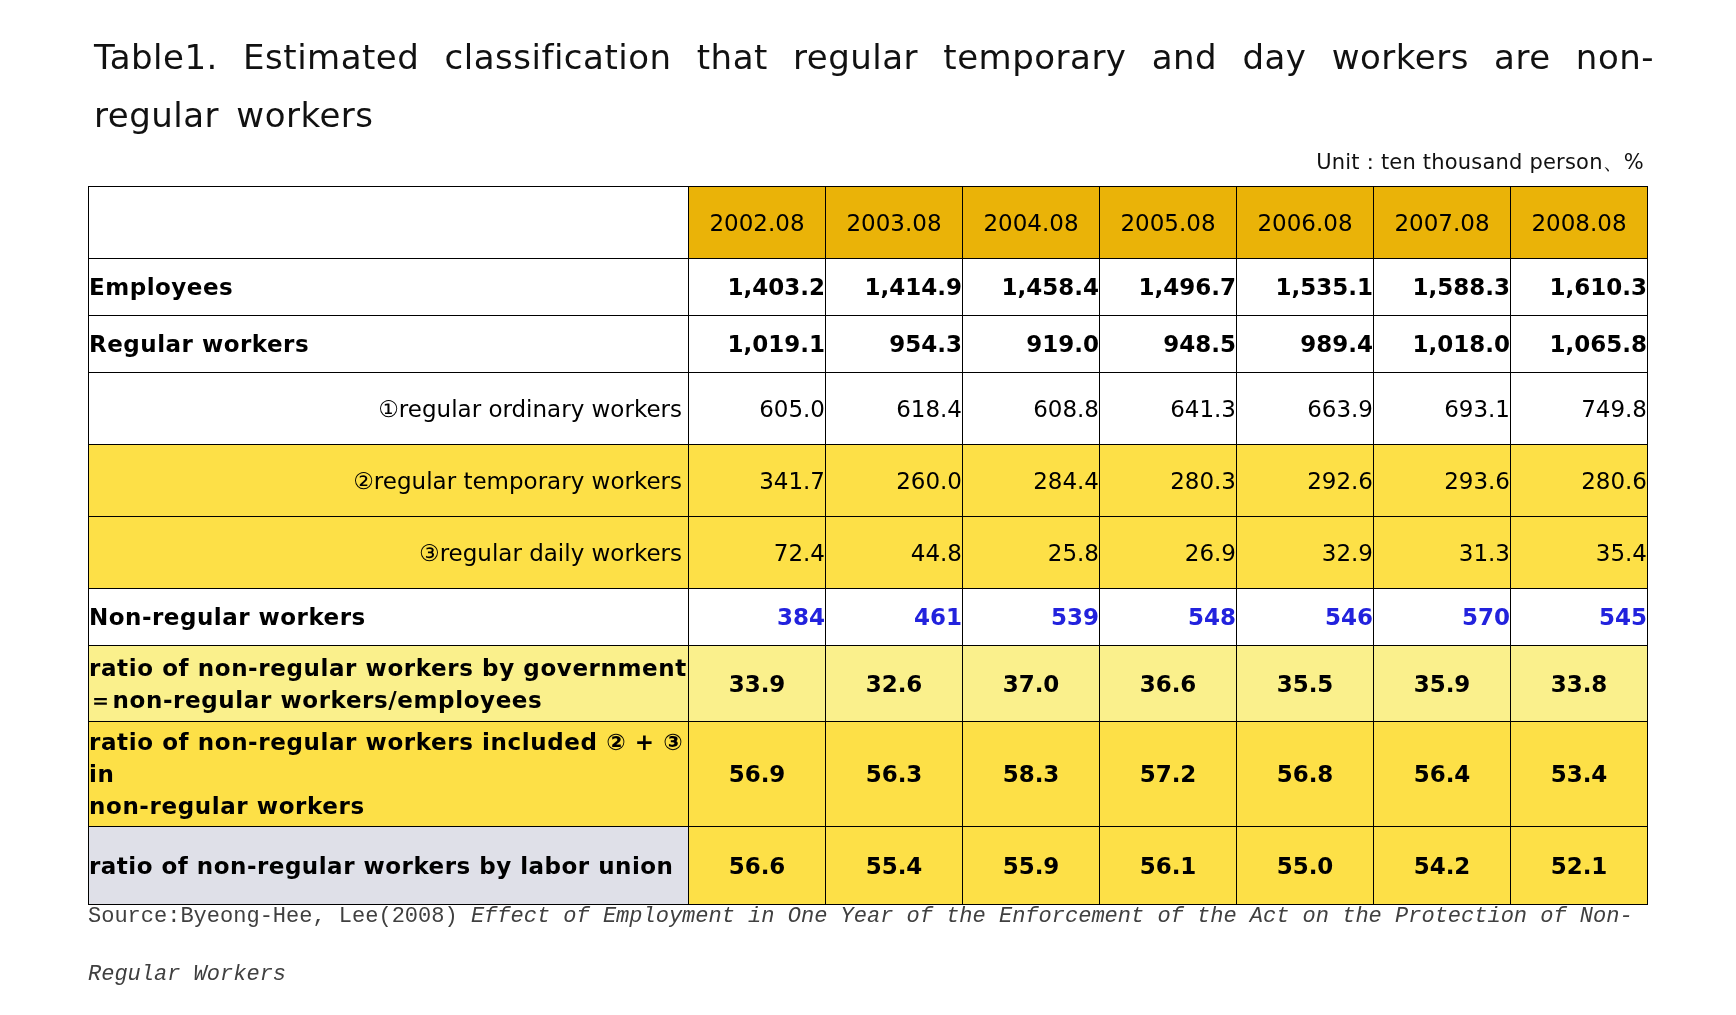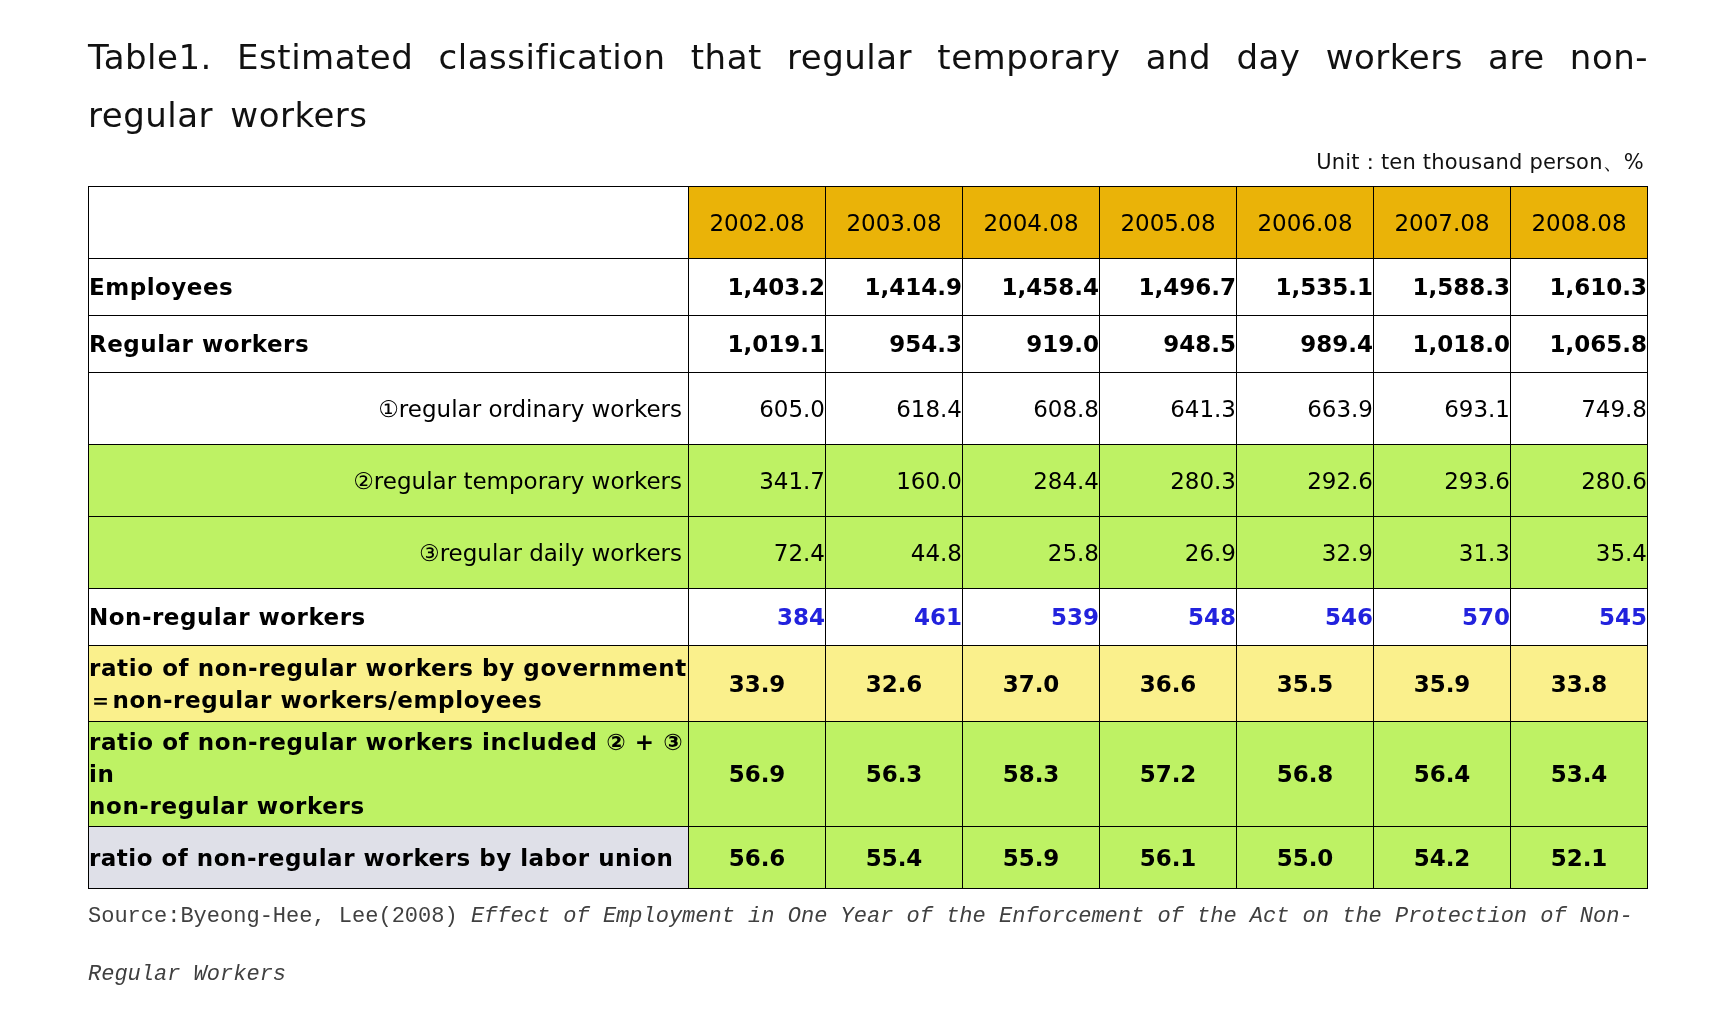--- a/index.html
+++ b/index.html
@@ -19,21 +19,21 @@
     position: relative;
     width: 1736px;
     height: 1015px;
     box-sizing: border-box;
     padding: 0;
   }
 
   
   .title {
     position: absolute;
-    left: 88px;
+    left: 94px;
     top: 28px;
     width: 1560px;
     font-size: 34px;
     line-height: 58px;
     letter-spacing: 0.5px;
     font-family: "DejaVu Sans", sans-serif;
     font-weight: 400;
     color: #111111;
     text-align: justify;
     text-align-last: left;
@@ -119,24 +119,24 @@
     font-size: 23px;
   }
   .num.bold { font-weight: bold; }
   .num.center { text-align: center; padding-right: 0; }
   .num.blue { color: #2222dd; font-weight: bold; }
 
   
   tr.r-tall  td { height: 57px; }
   tr.r-mid   td { height: 72px; padding-left: 43px; }
   tr.r-big   td { height: 76px; }
-  tr.r-big2  td { height: 62px; }
-
-  
-  .fill-cyan   { background: #bef264; }
+  tr.r-big2  td { height: 78px; }
+
+  
+  .fill-cyan   { background: #fde047; }
   .fill-yellow { background: #faf08c; }
   .fill-gray   { background: #dfe0e8; }
   .fill-white  { background: #ffffff; }
 
   
   .thick-left  { border-left-width: 3px; }
 
   
   .source {
     position: absolute;
@@ -216,21 +216,21 @@
           <td class="num fill-white">608.8</td>
           <td class="num fill-white thick-left">641.3</td>
           <td class="num fill-white">663.9</td>
           <td class="num fill-white">693.1</td>
           <td class="num fill-white">749.8</td>
         </tr>
 
         <tr class="r-mid">
           <td class="rowlabel indent fill-cyan">②regular temporary workers</td>
           <td class="num fill-cyan">341.7</td>
-          <td class="num fill-cyan">160.0</td>
+          <td class="num fill-cyan">260.0</td>
           <td class="num fill-cyan">284.4</td>
           <td class="num fill-cyan thick-left">280.3</td>
           <td class="num fill-cyan">292.6</td>
           <td class="num fill-cyan">293.6</td>
           <td class="num fill-cyan">280.6</td>
         </tr>
 
         <tr class="r-mid">
           <td class="rowlabel indent fill-cyan">③regular daily workers</td>
           <td class="num fill-cyan">72.4</td>

